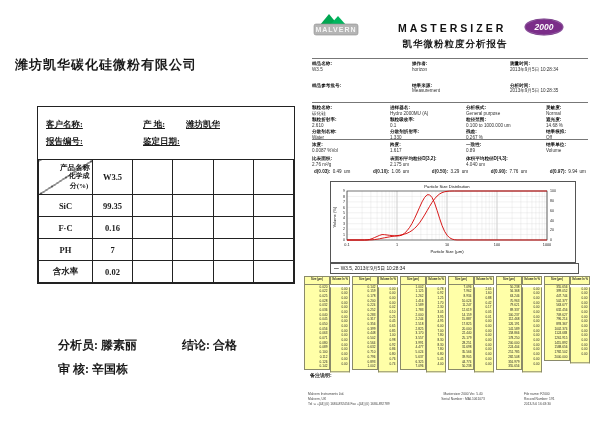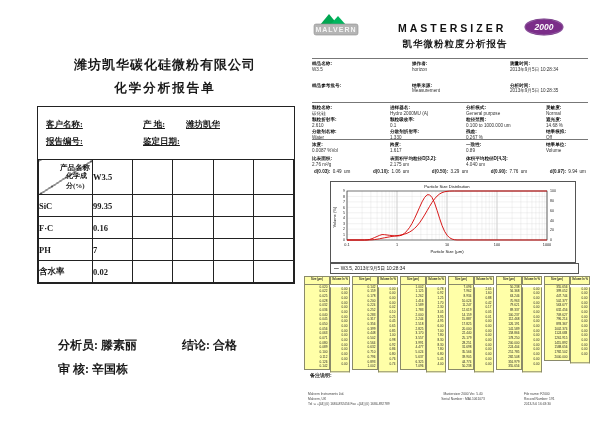--- a/index.html
+++ b/index.html
@@ -1,29 +1,29 @@
 <!DOCTYPE html>
 <html><head>
 <meta charset="utf-8">
 <style>
   html,body{margin:0;padding:0;background:#ffffff;}
   #canvas{position:relative;width:600px;height:424px;background:#fff;overflow:hidden;
           font-family:"Liberation Sans","DejaVu Sans",sans-serif;color:#1a1a1a;}
   
   #left-page{position:absolute;left:0;top:0;width:300px;height:424px;
              font-family:"Liberation Serif","DejaVu Serif",serif;}
-  .company-title{position:absolute;left:15px;top:56px;width:300px;text-align:center;
+  .company-title{position:absolute;left:15px;top:56px;width:300px;
                  font-size:13px;font-weight:bold;letter-spacing:1px;}
   .chem-title{position:absolute;left:15px;top:80px;width:300px;text-align:center;
               font-size:12.5px;font-weight:bold;letter-spacing:2px;}
   #chem-box{position:absolute;left:37px;top:106px;width:256px;border:1.5px solid #222;}
   #chem-info{position:relative;height:52px;font-size:8.5px;font-weight:bold;}
   .ci{position:absolute;white-space:nowrap;text-decoration:underline;}
   #chem-table{border-collapse:collapse;width:100%;table-layout:fixed;}
-  #chem-table td{border:1px solid #222;height:21px;text-align:left;
+  #chem-table td{border:1px solid #222;height:21px;text-align:center;
                  font-size:8.5px;font-weight:bold;padding:0;}
   #chem-table td.diag{height:34px;position:relative;
      background:linear-gradient(to bottom right,transparent 49.2%,#222 49.2%,#222 50.8%,transparent 50.8%);}
   .diag-top{position:absolute;right:2px;top:3px;font-size:7.5px;}
   .diag-bottom{position:absolute;left:1px;bottom:3px;font-size:7px;padding-left:26px;}
   .sig{position:absolute;font-size:12px;font-weight:bold;white-space:nowrap;}
   
   #right-page{position:absolute;left:300px;top:0;width:300px;height:424px;}
   #malvern-logo{position:absolute;left:12px;top:12px;}
   #ms-word{position:absolute;left:98px;top:22px;font-size:10.5px;font-weight:bold;
@@ -64,21 +64,20 @@
   #foot-center{left:118px;width:90px;text-align:center;}
   #foot-right{left:224px;}
 </style>
 </head>
 <body>
 
 <div id="canvas">
 
   <div id="left-page">
     <div class="company-title">潍坊凯华碳化硅微粉有限公司</div>
-    <div class="chem-title">化学分析报告单</div>
 
     <div id="chem-box">
       <div id="chem-info">
         <span class="ci" style="left:8px;top:12px">客户名称:</span>
         <span class="ci" style="left:105px;top:12px">产    地:</span>
         <span class="ci" style="left:148px;top:12px">潍坊凯华</span>
         <span class="ci" style="left:8px;top:29px">报告编号:</span>
         <span class="ci" style="left:105px;top:29px">鉴定日期:</span>
       </div>
       <table id="chem-table">

